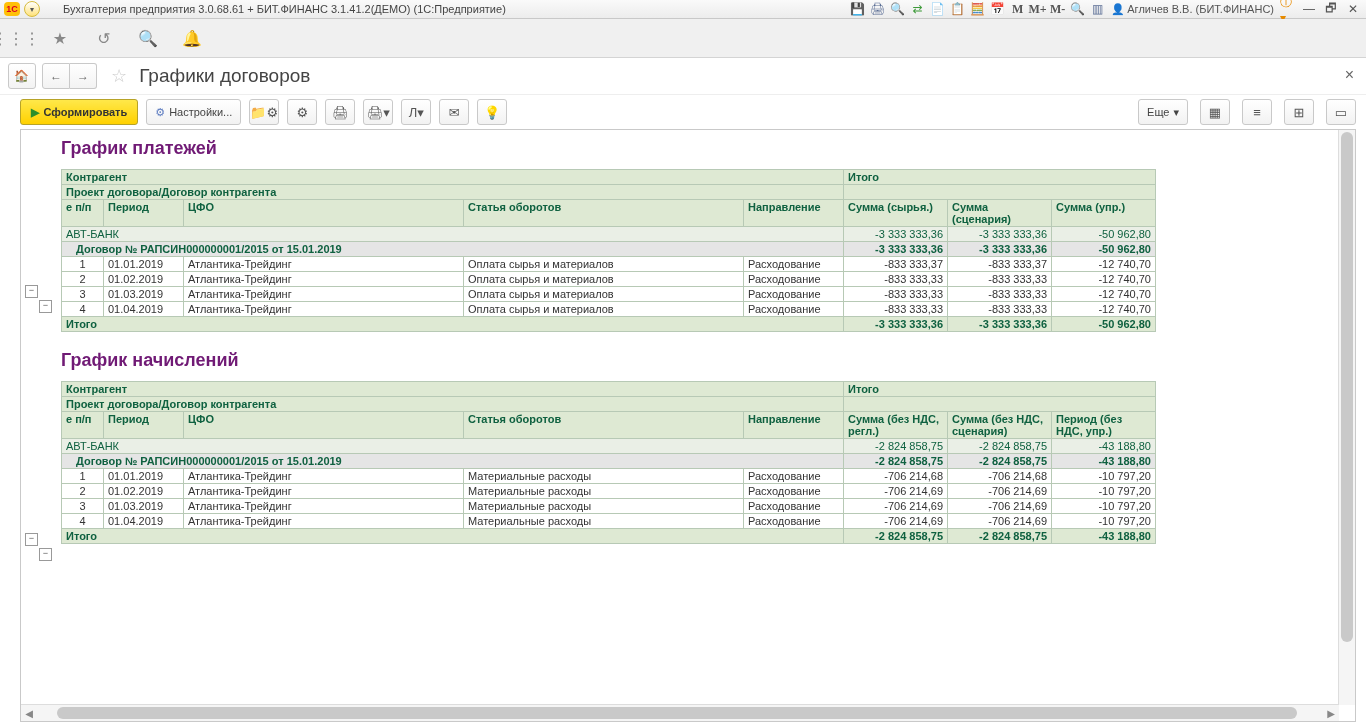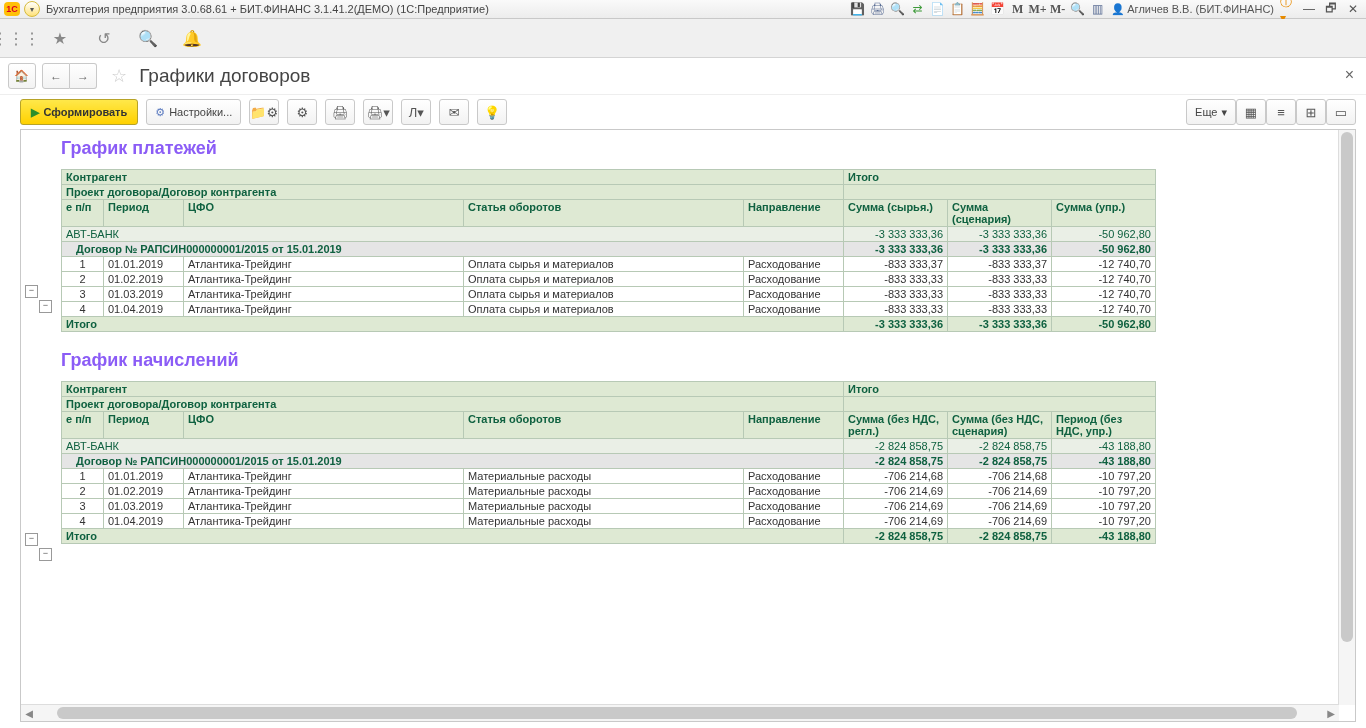--- a/index.html
+++ b/index.html
@@ -1,21 +1,21 @@
 <!DOCTYPE html>
 <html><head>
 <meta charset="utf-8">
 <style>
   html,body{margin:0;padding:0;font-family:Arial,Helvetica,sans-serif;font-size:11px;background:#fff;color:#333}
   body{width:1366px;height:728px;overflow:hidden;display:flex;flex-direction:column}
   
   .title-bar{height:18px;background:linear-gradient(#fafafa,#ececec);border-bottom:1px solid #c8c8c8;display:flex;align-items:center;padding:0 4px;gap:4px}
   .logo1c{width:16px;height:14px;background:#ffc007;border-radius:4px;display:flex;align-items:center;justify-content:center;font-size:9px;font-weight:bold;color:#d02}
   .caret-dn{width:14px;height:14px;border-radius:50%;background:linear-gradient(#fff,#ffe27a);border:1px solid #d6bb3d;display:flex;align-items:center;justify-content:center;font-size:8px;color:#555}
-  .title-text{color:#444;font-size:11px;margin-left:2px}
+  .title-text{color:#444;font-size:11px;margin-left:19px}
   .title-spacer{flex:1}
   .t-icons{display:flex;align-items:center;gap:4px}
   .ti{width:16px;height:16px;display:flex;align-items:center;justify-content:center;font-size:12px;cursor:pointer;color:#5b6e95}
   .ti.user{width:auto;padding:0 2px;font-size:11px;color:#555;gap:2px}
   .ti.m{font-family:serif;font-weight:bold;color:#555;font-size:12px}
   .ti.orange{color:#e68a00}
   .ti.green{color:#3f9b3b}
   .win-btn{width:18px;height:14px;display:flex;align-items:center;justify-content:center;color:#555;font-size:12px;cursor:pointer}
   
   .menu-strip{height:38px;background:#f0f0f0;border-bottom:1px solid #d4d4d4;display:flex;align-items:center;padding:0 6px;gap:24px}
@@ -29,32 +29,32 @@
   .star{color:#ccc;font-size:18px;margin-left:8px;margin-right:6px}
   .page-title{font-size:19px;color:#444}
   .close-x{position:absolute;right:12px;top:8px;font-size:16px;color:#666;cursor:pointer}
   
   .act-bar{height:34px;display:flex;align-items:center;padding:0 10px 0 20px;gap:8px}
   .btn-run{height:24px;border:1px solid #b7a328;background:linear-gradient(#ffe84a,#ffd100);border-radius:3px;display:flex;align-items:center;padding:0 10px;gap:4px;font-weight:bold;color:#333;cursor:pointer}
   .btn-run .play{color:#2b8f2b}
   .btn-gray{height:24px;border:1px solid #c9c9c9;background:linear-gradient(#fff,#f2f2f2);border-radius:3px;display:flex;align-items:center;padding:0 8px;gap:4px;color:#444;cursor:pointer}
   .ico-btn{width:28px;height:24px;border:1px solid #c9c9c9;background:linear-gradient(#fff,#f2f2f2);border-radius:3px;display:flex;align-items:center;justify-content:center;color:#555;font-size:13px;cursor:pointer}
   .gear{color:#5d7cc0}
-  .right-tools{margin-left:auto;display:flex;gap:0}
+  .right-tools{margin-left:auto;display:flex;gap:12px}
   
   .viewport{flex:1;border:1px solid #c9c9c9;margin:0 10px 6px 20px;position:relative;overflow:hidden}
   .vscroll{position:absolute;top:0;right:0;width:16px;bottom:16px;background:#f5f5f5;border-left:1px solid #ddd}
   .vthumb{position:absolute;top:2px;left:2px;width:12px;height:510px;background:#c9c9c9;border-radius:6px}
   .hscroll{position:absolute;left:0;right:16px;bottom:0;height:16px;background:#f5f5f5;border-top:1px solid #ddd;display:flex;align-items:center}
   .hthumb{position:absolute;left:36px;height:12px;top:2px;width:1240px;background:#c9c9c9;border-radius:6px}
   .harrow{width:16px;height:16px;display:flex;align-items:center;justify-content:center;color:#888;font-size:10px;cursor:pointer}
   .harrow.right{margin-left:auto}
   .report{position:absolute;top:0;left:0;right:16px;bottom:16px;overflow:hidden;padding:4px 0 0 40px}
   h1.rtitle{color:#0f6140;font-size:22px;margin:2px 0 14px 0;font-weight:bold}
-  h2.rsub{color:#8b5cf6;font-size:18px;margin:4px 0 10px 0;font-weight:bold}
+  h2.rsub{color:#701a75;font-size:18px;margin:4px 0 10px 0;font-weight:bold}
   table.rep{border-collapse:collapse;background:#fff}
   table.rep td,table.rep th{border:1px solid #b7c9b5;padding:1px 4px;font-size:11px;vertical-align:top}
   .hd{background:#dee9d3;color:#0f6140;font-weight:bold;text-align:left}
   .subhd{background:#e5e5e5;color:#0f6140;font-weight:bold}
   .grp{background:#eaefe6;color:#0f6140;font-weight:normal}
   .tot{background:#dee9d3;color:#0f6140;font-weight:bold}
   .num{text-align:right}
   .tree-col{position:absolute;left:0;top:0;width:40px}
   .tnode{position:absolute;width:11px;height:11px;border:1px solid #999;background:#fff;font-size:9px;line-height:9px;text-align:center;color:#555;cursor:pointer}
 </style>

